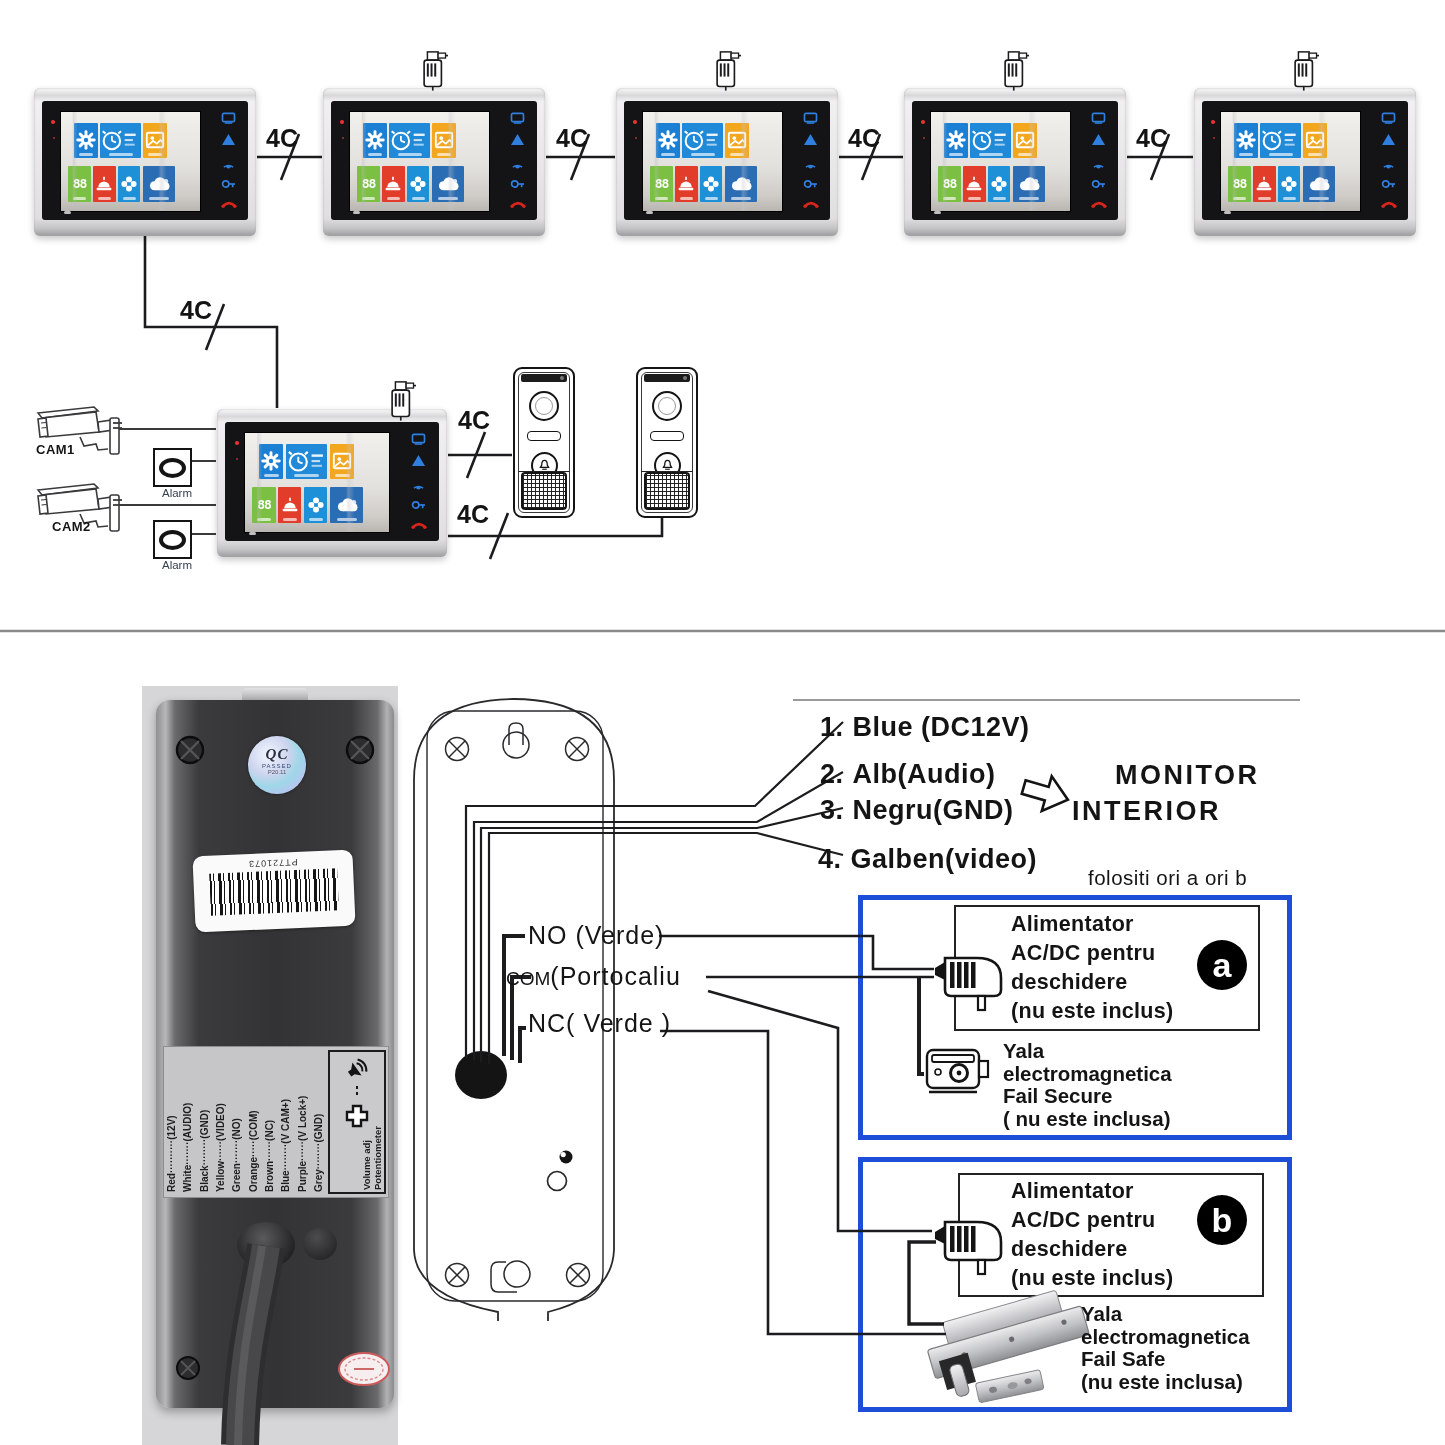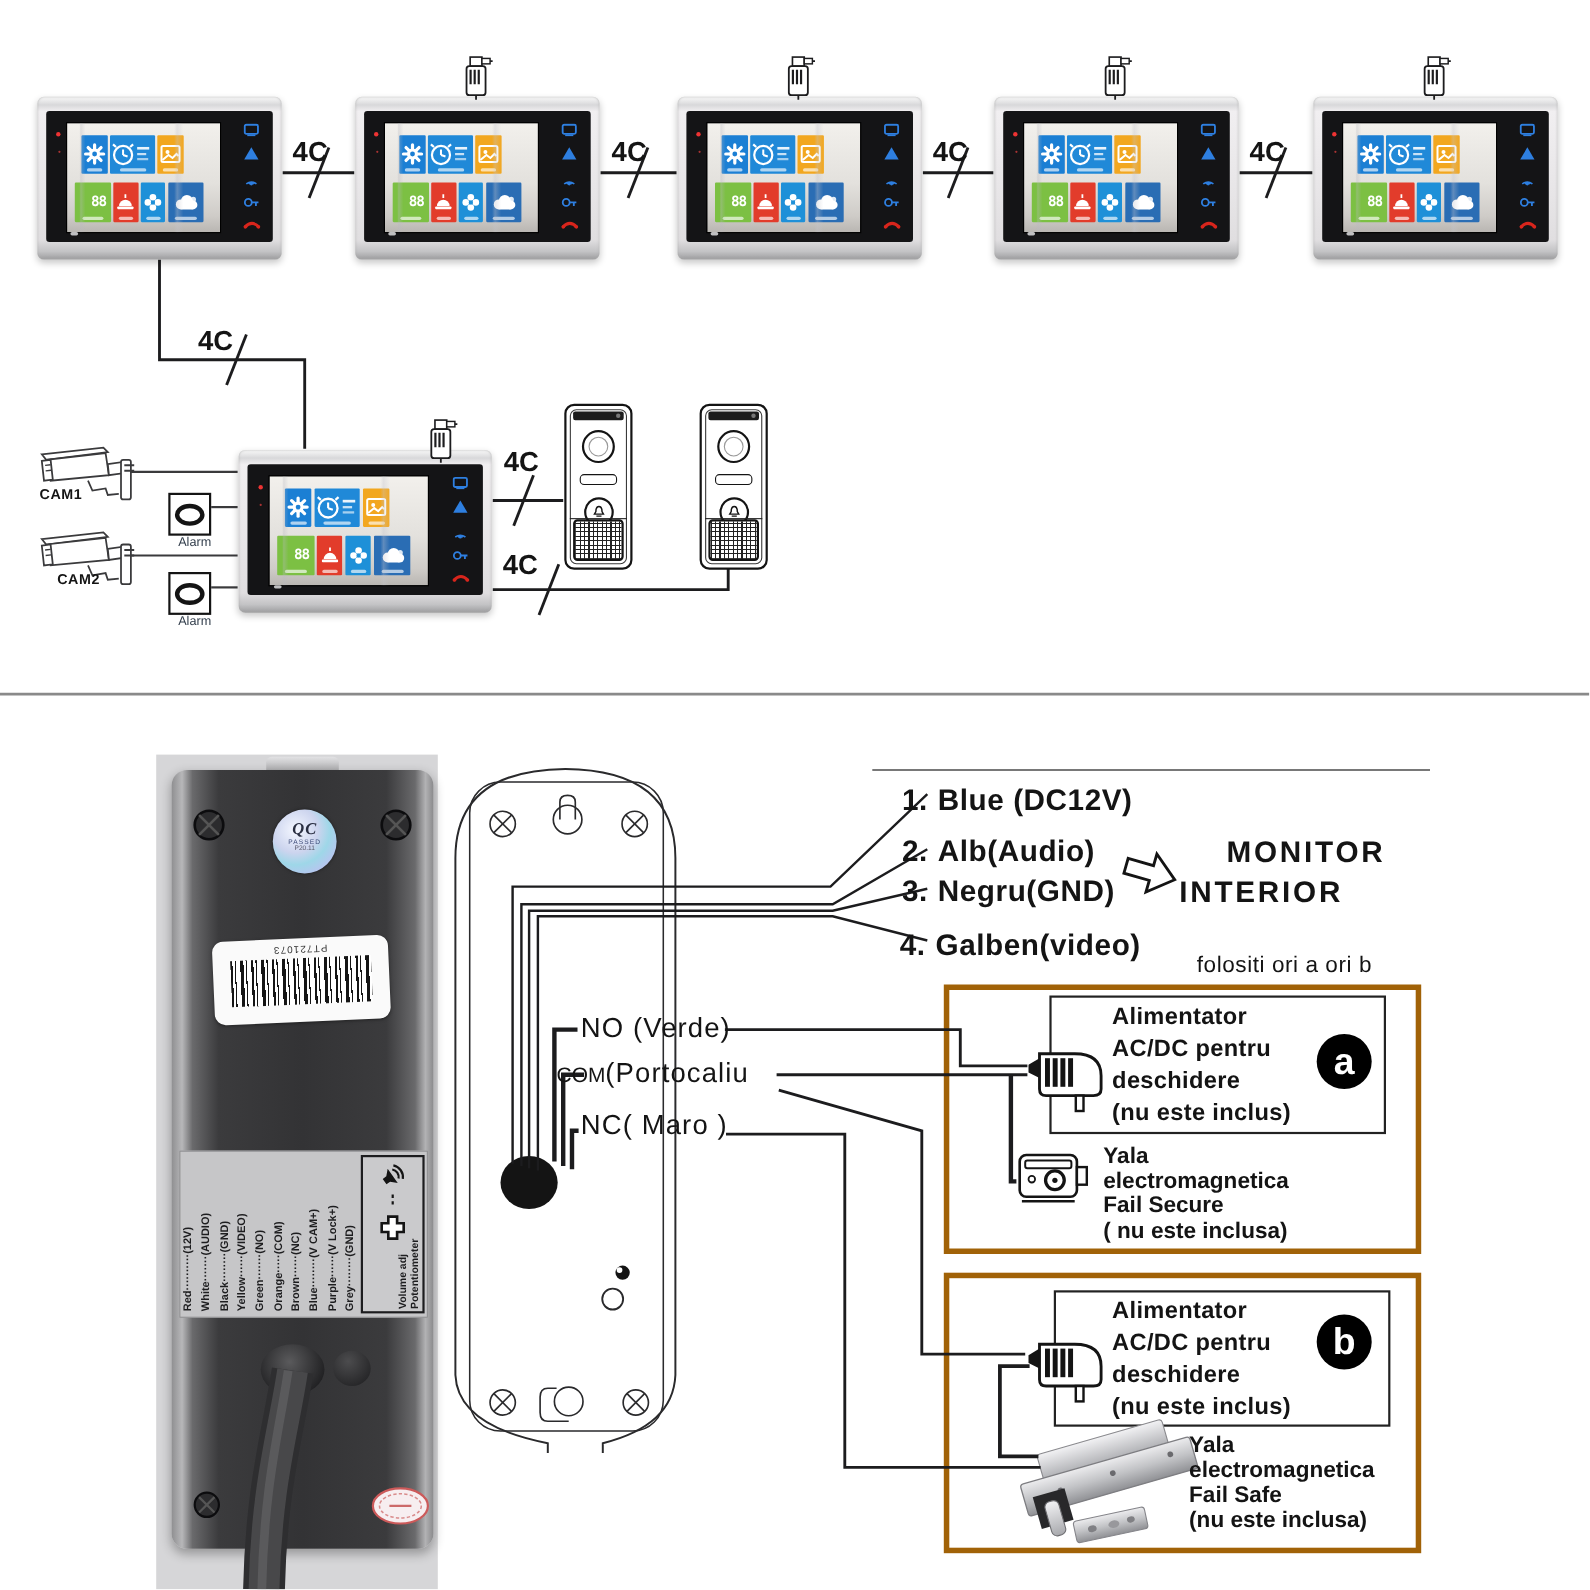--- a/index.html
+++ b/index.html
@@ -24,21 +24,21 @@
   .mon .screen:after{content:"";position:absolute;inset:0;opacity:.35;
     background:linear-gradient(90deg,transparent 8%,#b9b9c0 9%,transparent 12%,transparent 70%,#c4c4cc 72%,transparent 76%);}
   .tiles{position:absolute;left:5%;right:5%;top:11%;bottom:9%;display:flex;flex-direction:column;justify-content:space-between;}
   .trow{display:flex;gap:2%;height:46%;}
   .trow.r1{margin-left:5%;height:44%;}
   .tile{position:relative;border-radius:1px;display:flex;align-items:center;justify-content:center;}
   .tile .cap{position:absolute;bottom:6%;left:20%;right:20%;height:2.5px;background:rgba(255,255,255,.65);border-radius:2px;}
   .t-set{width:20%;background:#1b7fd4;}
   .t-clk{width:34%;background:#2089d8;}
   .t-pho{width:20%;background:#f2a71f;}
-  .t-88{width:18%;background:#7cc043;padding-left:10px;}
+  .t-88{width:18%;background:#7cc043;}
   .t-alm{width:18%;background:#e23c2b;}
   .t-fan{width:18%;background:#1e90d8;}
   .t-cld{width:26%;background:#2a6db4;}
   .t-88 .dig{color:#fff;font-weight:bold;font-size:13px;font-family:"DejaVu Sans Mono",monospace;letter-spacing:-1px;}
   .keys{position:absolute;left:84%;top:9%;bottom:9%;width:13%;display:flex;flex-direction:column;
         justify-content:space-between;align-items:center;}
   .mon .spk{position:absolute;left:11%;bottom:4.5%;width:7px;height:3px;background:#bfbfc1;border-radius:2px;}
 
   
   .ds{position:absolute;width:58px;height:147px;z-index:2;background:#fff;border:2.5px solid #141414;border-radius:9px;}
@@ -91,21 +91,21 @@
   .volbox{width:54px;border:2px solid #1c1c1e;margin-left:3px;position:relative;background:#cacacc;}
   .volbox .vtxt{position:absolute;right:0px;top:4px;bottom:2px;writing-mode:vertical-rl;transform:rotate(180deg);
         font-size:9.5px;font-weight:bold;color:#1d1d1f;line-height:1.15;}
   .gland{left:237px;top:1222px;width:58px;height:46px;border-radius:50%;z-index:3;
          background:radial-gradient(circle at 45% 35%,#5a5a5c,#222224 75%);}
   .stub{left:303px;top:1228px;width:34px;height:32px;border-radius:50%;z-index:3;
         background:radial-gradient(circle at 40% 30%,#4c4c4e,#252527 80%);}
   .redstk{left:336px;top:1350px;z-index:3;}
 
   
-  .obox{position:absolute;border:5px solid #a16207;background:#fff;z-index:2;}
+  .obox{position:absolute;border:5px solid #1d4ed8;background:#fff;z-index:2;}
   .ibox{position:absolute;border:2px solid #222;background:#fff;}
   .badge{position:absolute;width:50px;height:50px;border-radius:50%;background:#000;color:#fff;
          font-weight:bold;font-size:34px;display:flex;align-items:center;justify-content:center;}
   .psu{position:absolute;font-size:21.5px;font-weight:600;color:#141414;line-height:29px;letter-spacing:.3px;white-space:nowrap;}
   .yala{position:absolute;font-size:20.5px;font-weight:600;color:#141414;line-height:22.5px;white-space:nowrap;}
 
   
   .numlbl{display:flex;gap:9px;font-size:27px;font-weight:bold;letter-spacing:.5px;}
   .dest{font-size:27px;font-weight:bold;letter-spacing:2.5px;}
   .note{font-size:20.5px;letter-spacing:.5px;}
@@ -1167,15 +1167,15 @@
     </g>
   </svg>
   <div class="lbl dest" style="left:1072px;top:760px;margin-left:43px;">MONITOR</div>
   <div class="lbl dest" style="left:1072px;top:796px;">INTERIOR</div>
   <div class="lbl note" style="left:1088px;top:866px;">folositi ori a ori b</div>
 
   <div class="lbl term" style="left:528px;top:921px;">NO (Verde)</div>
   <div class="lbl term" style="left:506px;top:962px;">
     <span class="sm">COM</span><span>(Portocaliu</span>
   </div>
-  <div class="lbl term" style="left:528px;top:1009px;">NC( Maro )</div>
+  <div class="lbl term" style="left:528px;top:1009px;">NC( Verde )</div>
 
 </div>
 
 </body></html>

